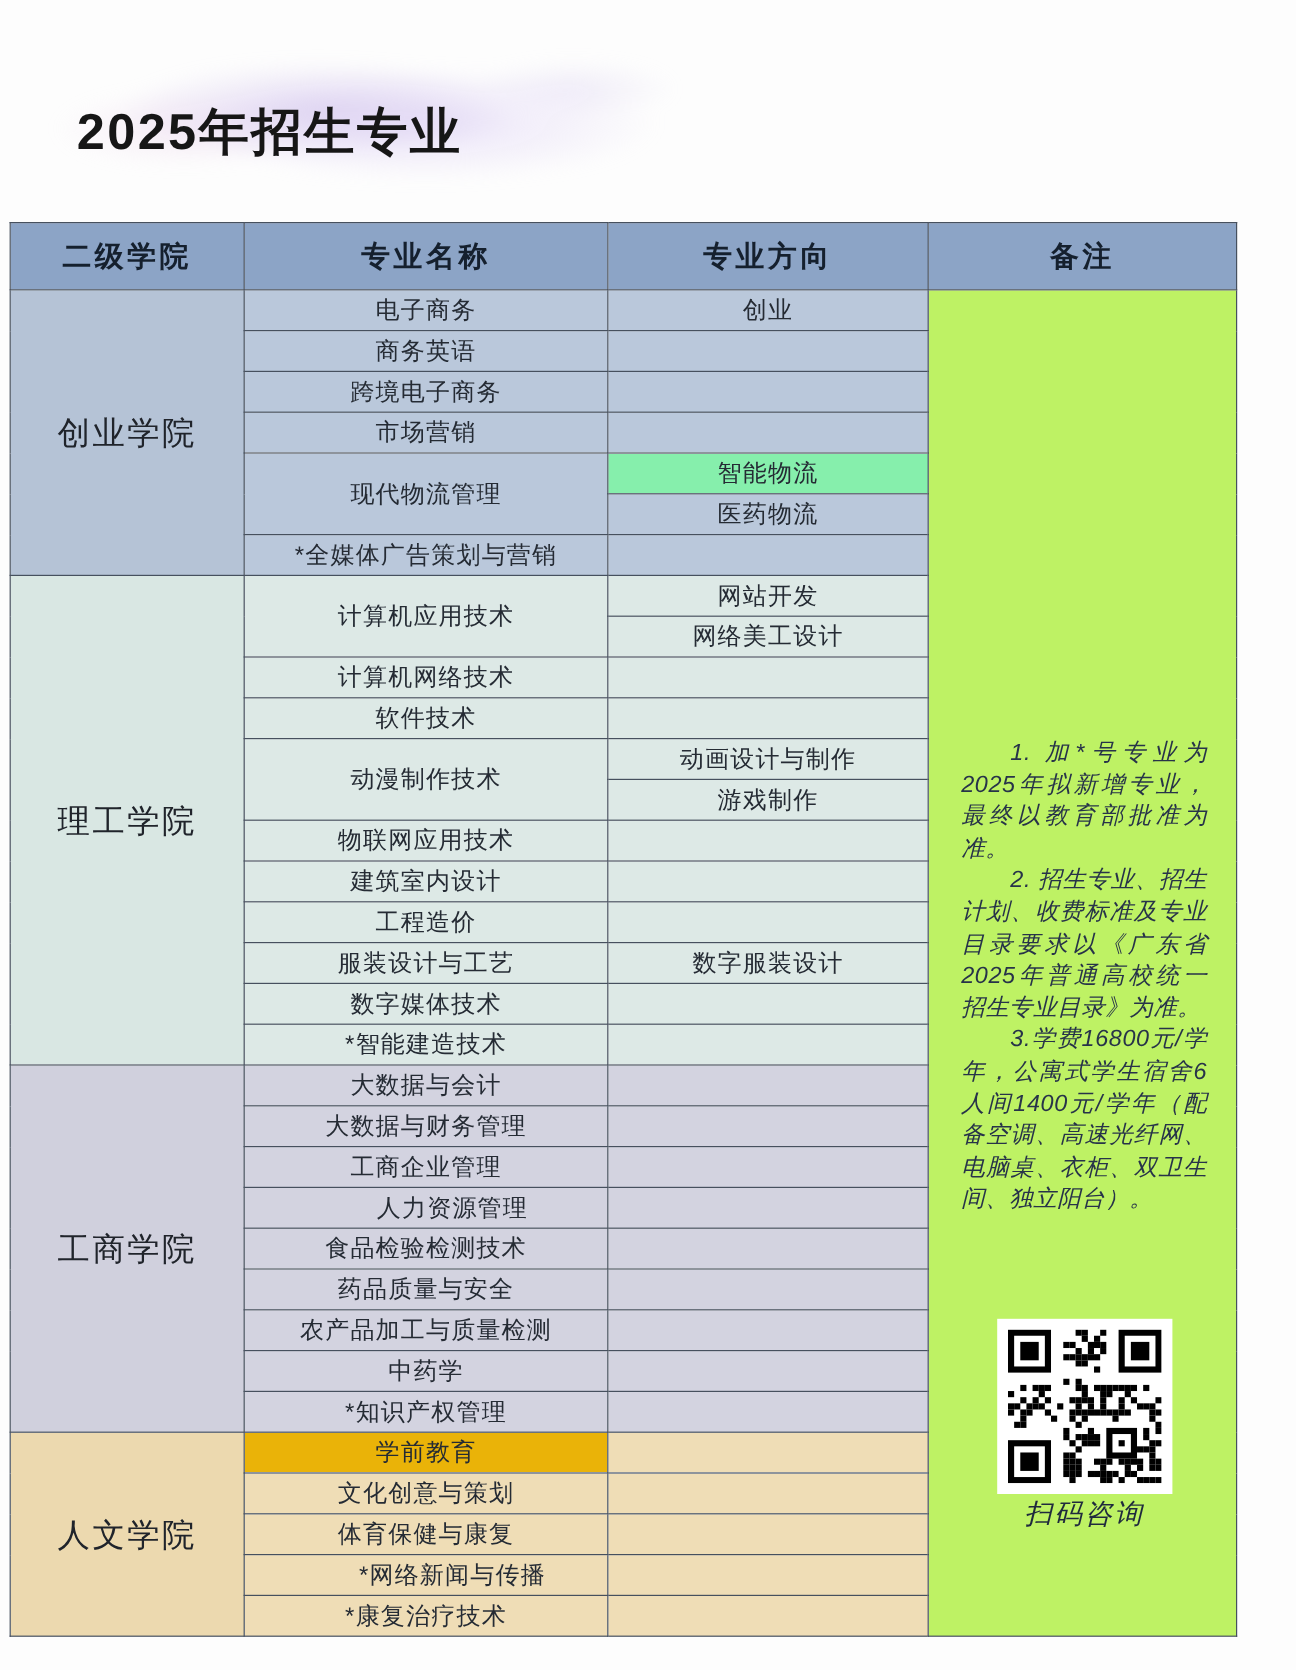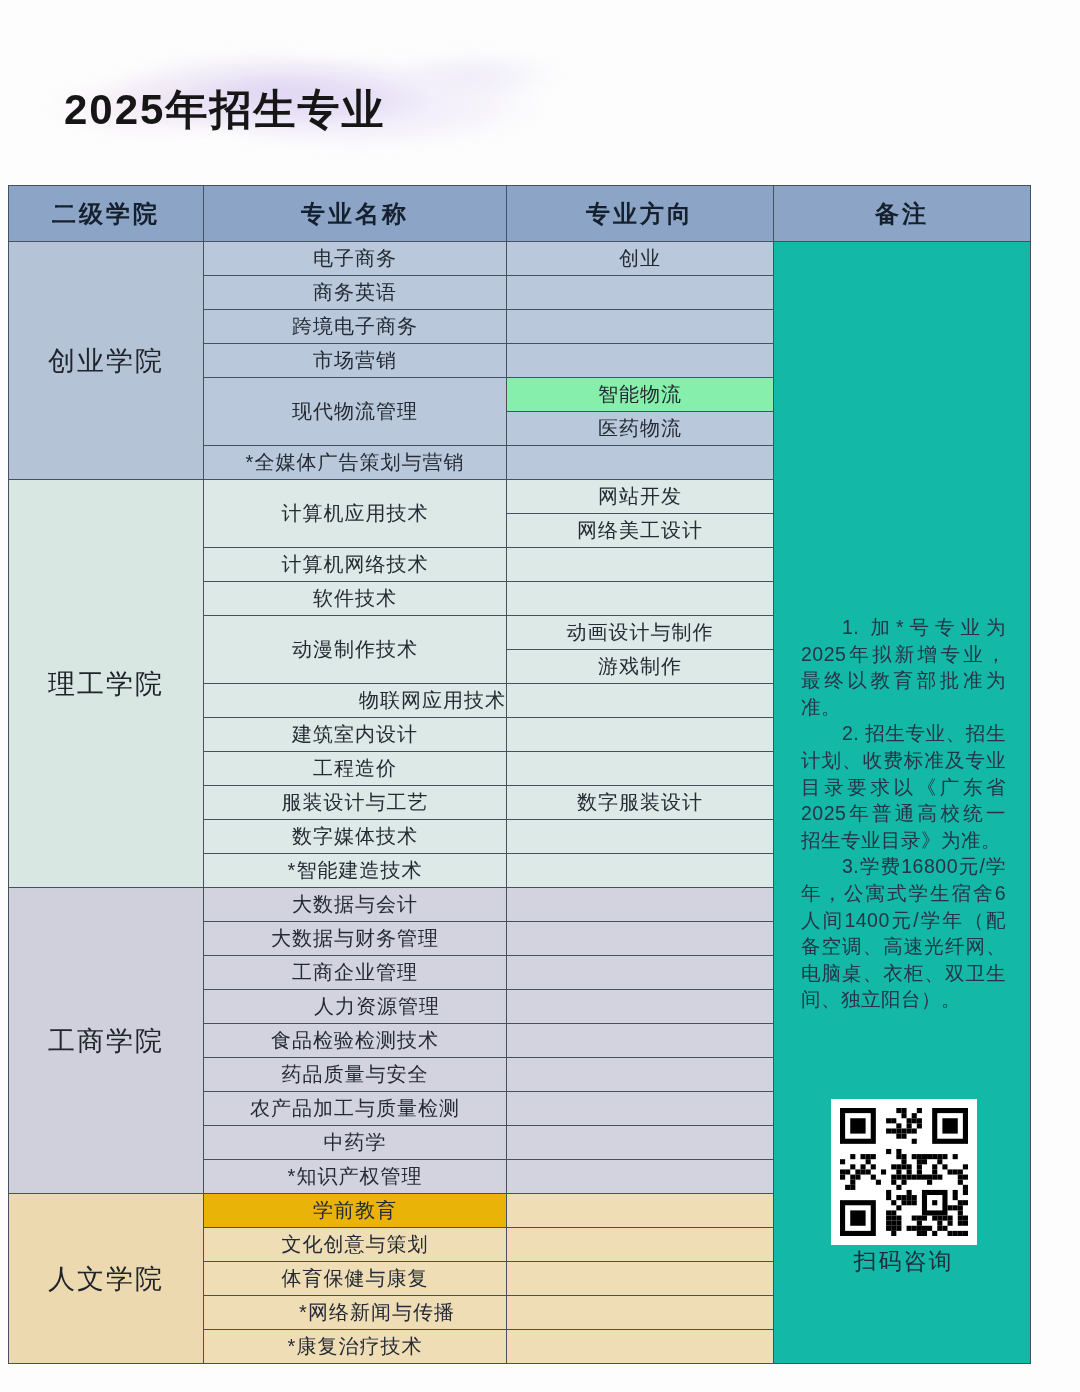--- a/index.html
+++ b/index.html
@@ -67,21 +67,21 @@
         <th style="background: rgb(140, 164, 198);">专业名称</th>
         <th style="background: rgb(140, 164, 198);">专业方向</th>
         <th style="background: rgb(140, 164, 198);">备注</th>
       </tr>
     </thead>
   <tbody>
       <tr class="body-row">
         <td class="college-cell" rowspan="7" style="background: rgb(181, 195, 214);">创业学院</td>
         <td class="major-cell" rowspan="1" style="background: rgb(186, 200, 219);">电子商务</td>
         <td class="dir-cell" style="background: rgb(186, 200, 219);">创业</td>
-        <td class="remarks-cell" rowspan="33" style="background: #14b8a6;">
+        <td class="remarks-cell" rowspan="33" style="background: #bef264; font-style: italic;">
           <div class="remarks-pad">
             <p>1. 加*号专业为2025年拟新增专业，最终以教育部批准为准。</p>
             <p>2. 招生专业、招生计划、收费标准及专业目录要求以《广东省2025年普通高校统一招生专业目录》为准。</p>
             <p>3.学费16800元/学年，公寓式学生宿舍6人间1400元/学年（配备空调、高速光纤网、电脑桌、衣柜、双卫生间、独立阳台）。</p>
             <div class="qr-wrap">
               <div class="qr-box">
                 <svg viewBox="0 0 25 25">
                   <rect x="11" y="0" width="1" height="1" fill="#000"></rect>
                   <rect x="12" y="0" width="1" height="1" fill="#000"></rect>
                   <rect x="15" y="0" width="1" height="1" fill="#000"></rect>
@@ -296,21 +296,21 @@
         <td class="dir-cell" style="background: rgb(221, 233, 230);"></td>
       </tr>
       <tr class="body-row">
         <td class="major-cell" rowspan="2" style="background: rgb(221, 233, 230);">动漫制作技术</td>
         <td class="dir-cell" style="background: rgb(221, 233, 230);">动画设计与制作</td>
       </tr>
       <tr class="body-row">
         <td class="dir-cell" style="background: rgb(221, 233, 230);">游戏制作</td>
       </tr>
       <tr class="body-row">
-        <td class="major-cell" rowspan="1" style="background: rgb(221, 233, 230); text-align: right;">物联网应用技术</td>
+        <td class="major-cell" rowspan="1" style="background: rgb(221, 233, 230);">物联网应用技术</td>
         <td class="dir-cell" style="background: rgb(221, 233, 230);"></td>
       </tr>
       <tr class="body-row">
         <td class="major-cell" rowspan="1" style="background: rgb(221, 233, 230);">建筑室内设计</td>
         <td class="dir-cell" style="background: rgb(221, 233, 230);"></td>
       </tr>
       <tr class="body-row">
         <td class="major-cell" rowspan="1" style="background: rgb(221, 233, 230);">工程造价</td>
         <td class="dir-cell" style="background: rgb(221, 233, 230);"></td>
       </tr>

